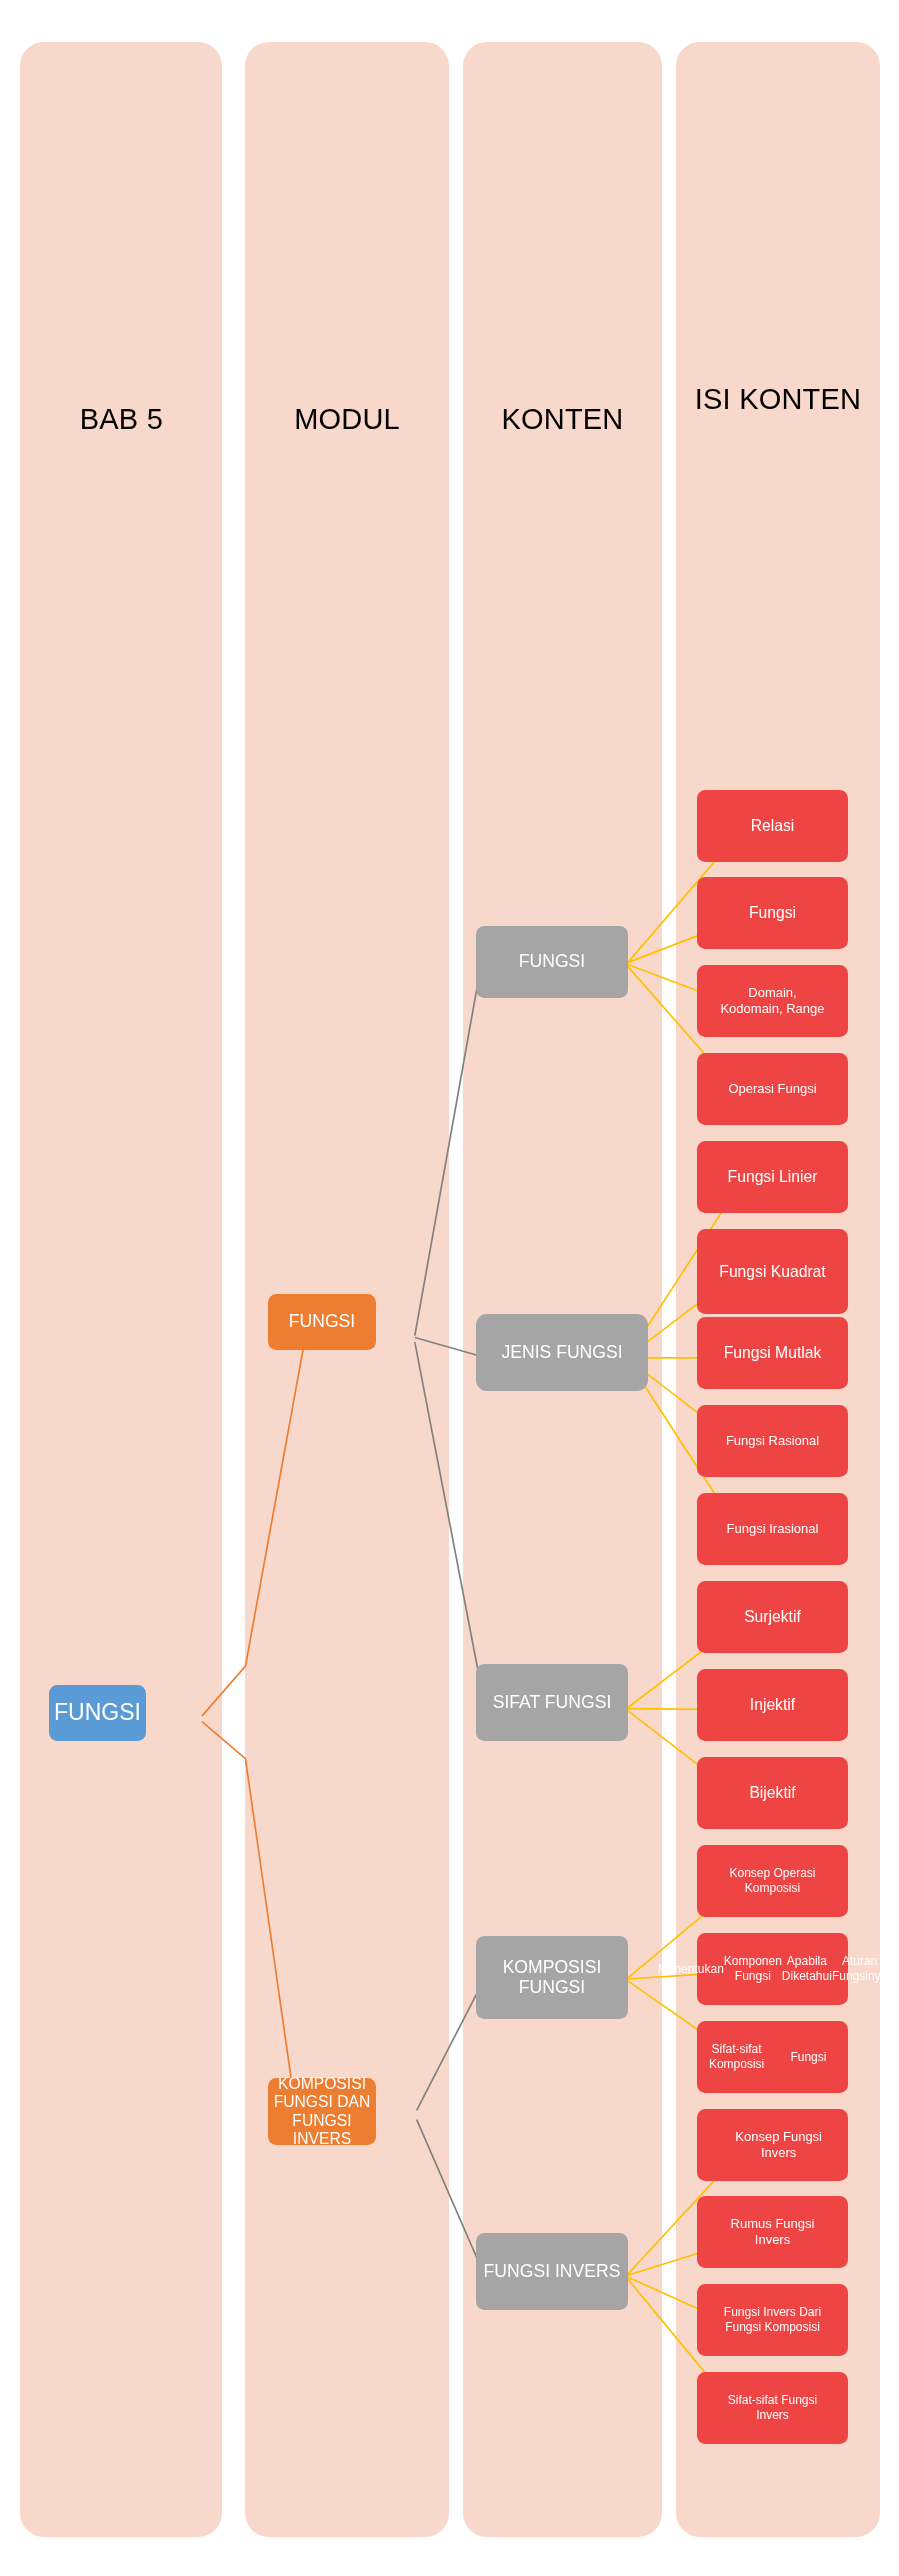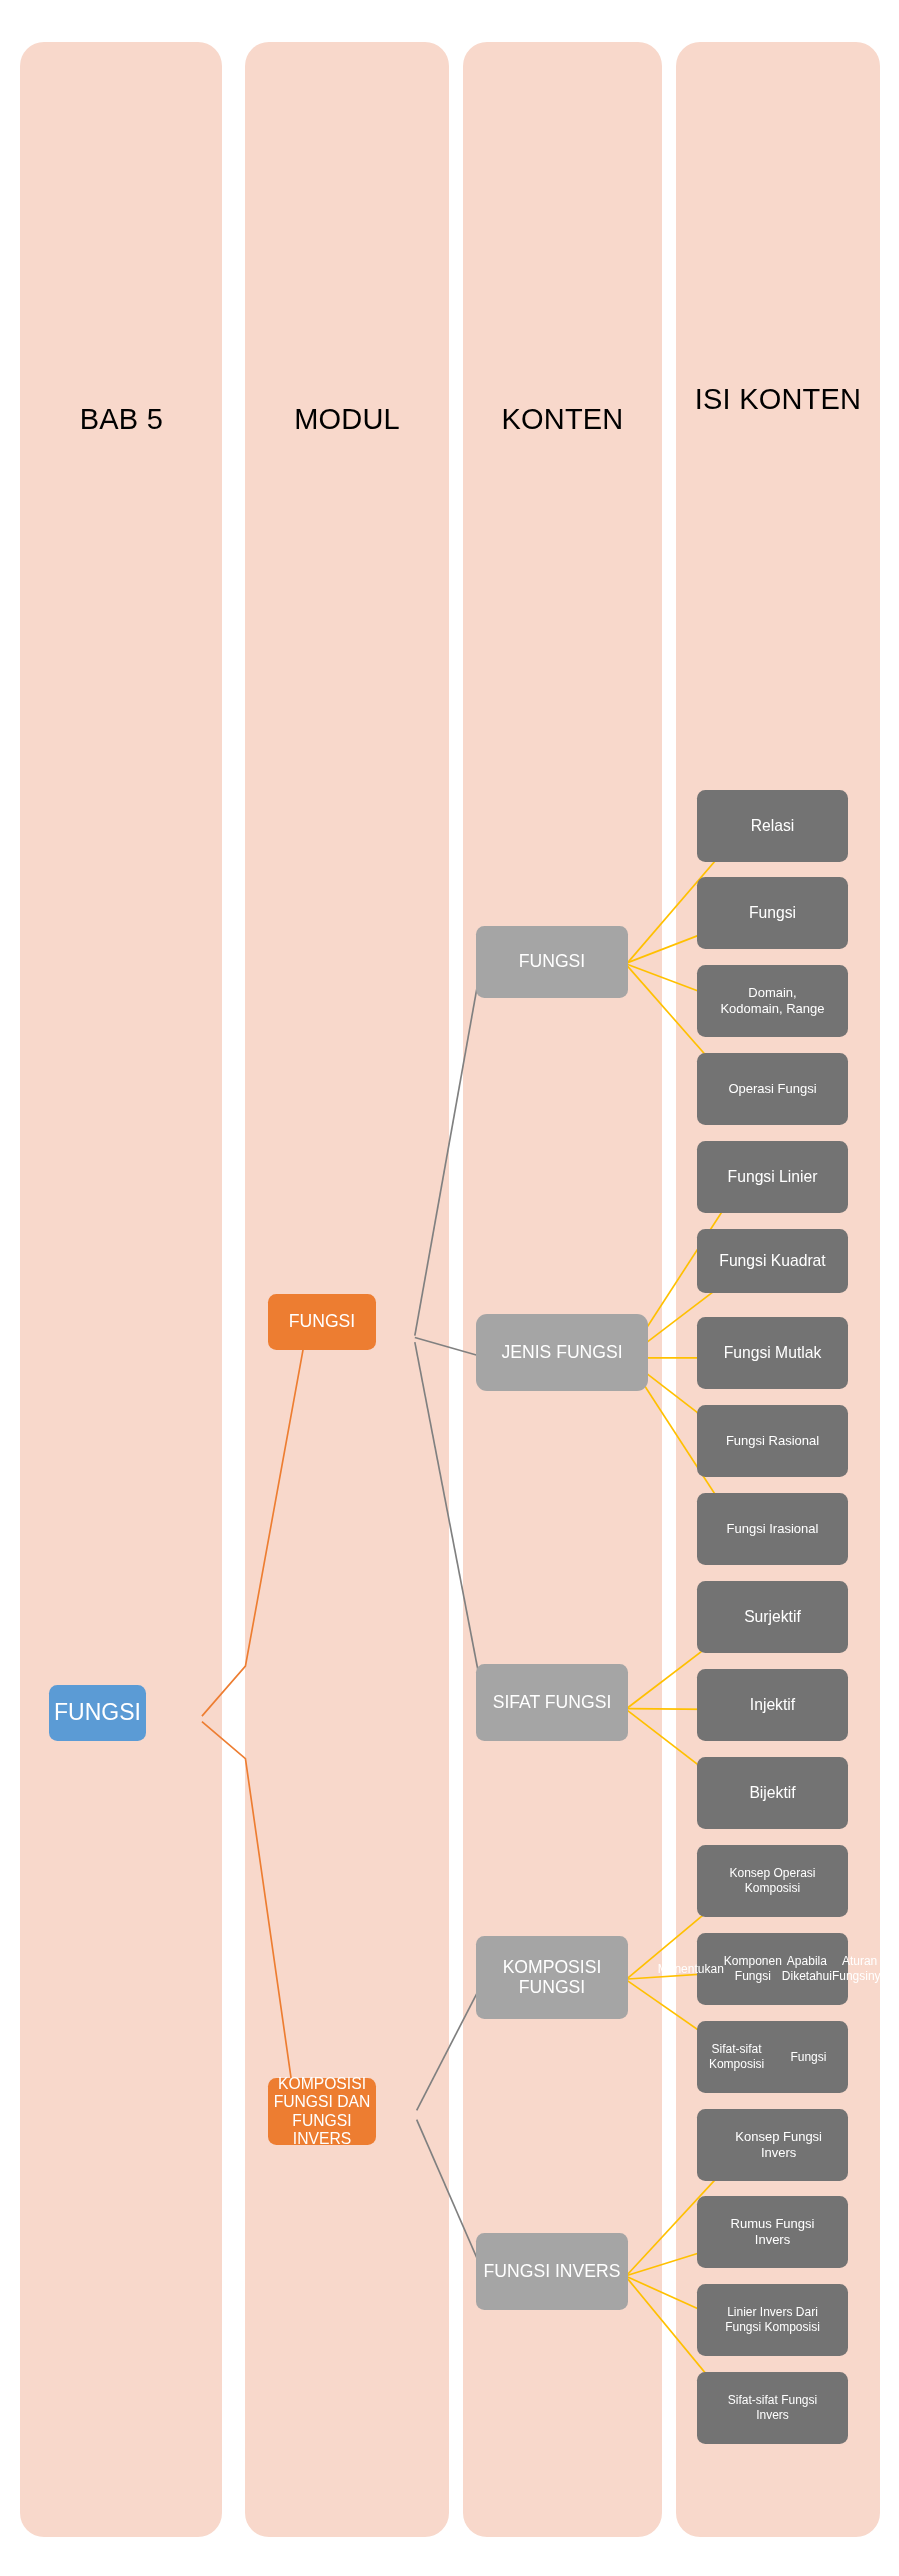--- a/index.html
+++ b/index.html
@@ -65,21 +65,21 @@
   }
   .node-orange.small {
     font-size: 15.7px;
     line-height: 1.16;
   }
   .node-gray {
     background: #a5a5a5;
     font-size: 17.6px;
   }
   .node-yellow {
-    background: #737373;
+    background: #ef4444;
     font-size: 15.7px;
   }
   .node-yellow.tiny {
     font-size: 13px;
     line-height: 1.2;
   }
   .node-yellow.xtiny {
     font-size: 12px;
     line-height: 1.22;
   }
@@ -184,21 +184,21 @@
     <span>Domain,</span>
     <span>Kodomain, Range</span>
   </div>
   <div class="node node-yellow tiny" style="left:697px; top:1053px; width:151px; height:72px;">
     <span>Operasi Fungsi</span>
   </div>
 
   <div class="node node-yellow" style="left:697px; top:1141px; width:151px; height:72px;">
     <span>Fungsi Linier</span>
   </div>
-  <div class="node node-yellow" style="left:697px; top:1229px; width:151px; height:64px;">
+  <div class="node node-yellow" style="left:697px; top:1229px; width:151px; height:85px;">
     <span>Fungsi Kuadrat</span>
   </div>
   <div class="node node-yellow" style="left:697px; top:1317px; width:151px; height:72px;">
     <span>Fungsi Mutlak</span>
   </div>
   <div class="node node-yellow tiny" style="left:697px; top:1405px; width:151px; height:72px;">
     <span>Fungsi Rasional</span>
   </div>
   <div class="node node-yellow tiny" style="left:697px; top:1493px; width:151px; height:72px;">
     <span>Fungsi Irasional</span>
@@ -231,21 +231,21 @@
 
   <div class="node node-yellow tiny" style="left:697px; top:2109px; width:151px; height:72px; flex-direction:column;padding-left:16px;">
     <span>Konsep Fungsi</span>
     <span>Invers</span>
   </div>
   <div class="node node-yellow tiny" style="left:697px; top:2196px; width:151px; height:72px; flex-direction:column;">
     <span>Rumus Fungsi</span>
     <span>Invers</span>
   </div>
   <div class="node node-yellow xtiny" style="left:697px; top:2284px; width:151px; height:72px; flex-direction:column;">
-    <span>Linier Invers Dari</span>
+    <span>Fungsi Invers Dari</span>
     <span>Fungsi Komposisi</span>
   </div>
   <div class="node node-yellow xtiny" style="left:697px; top:2372px; width:151px; height:72px; flex-direction:column;">
     <span>Sifat-sifat Fungsi</span>
     <span>Invers</span>
   </div>
 
 </div>
 
 

